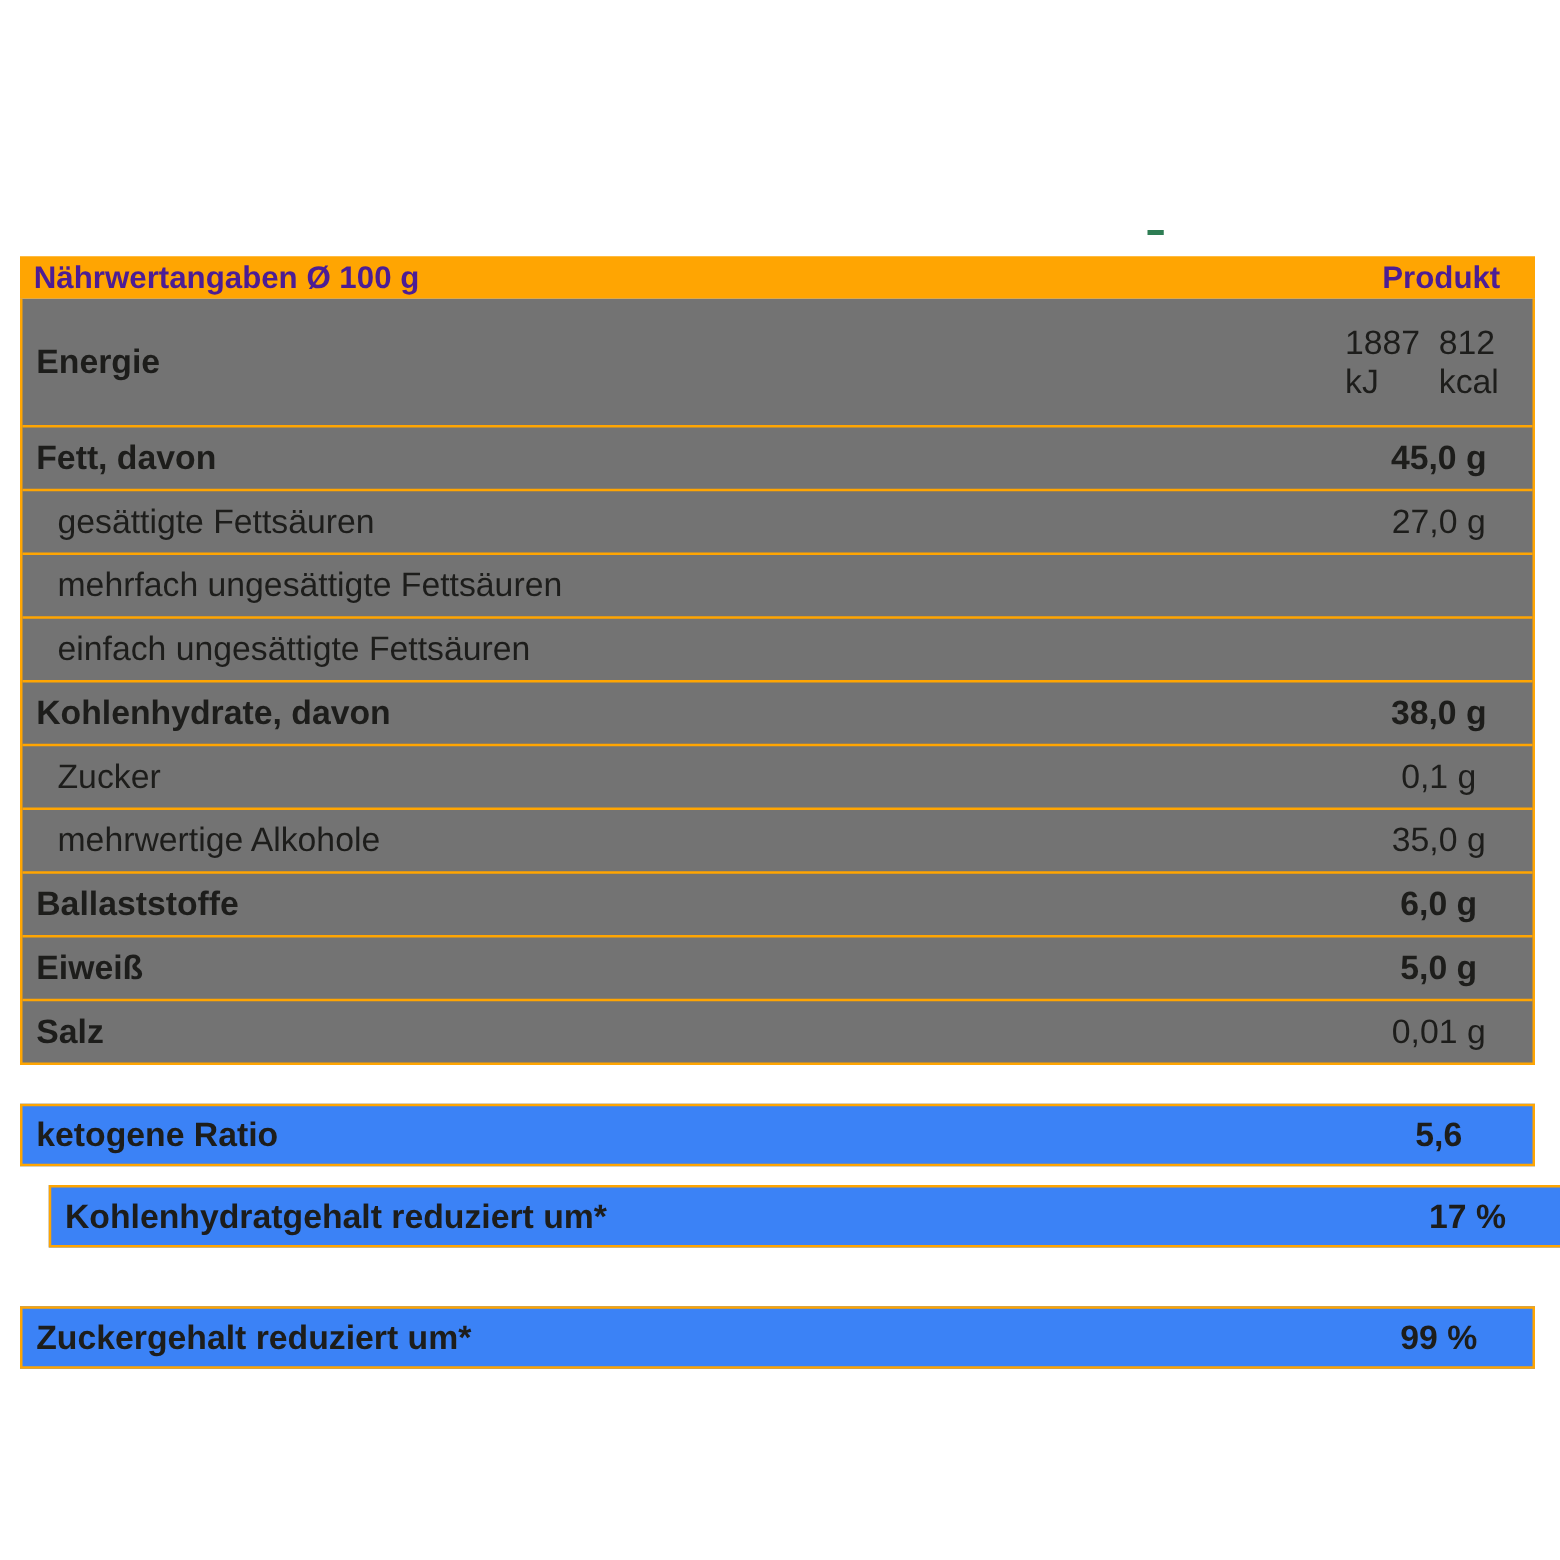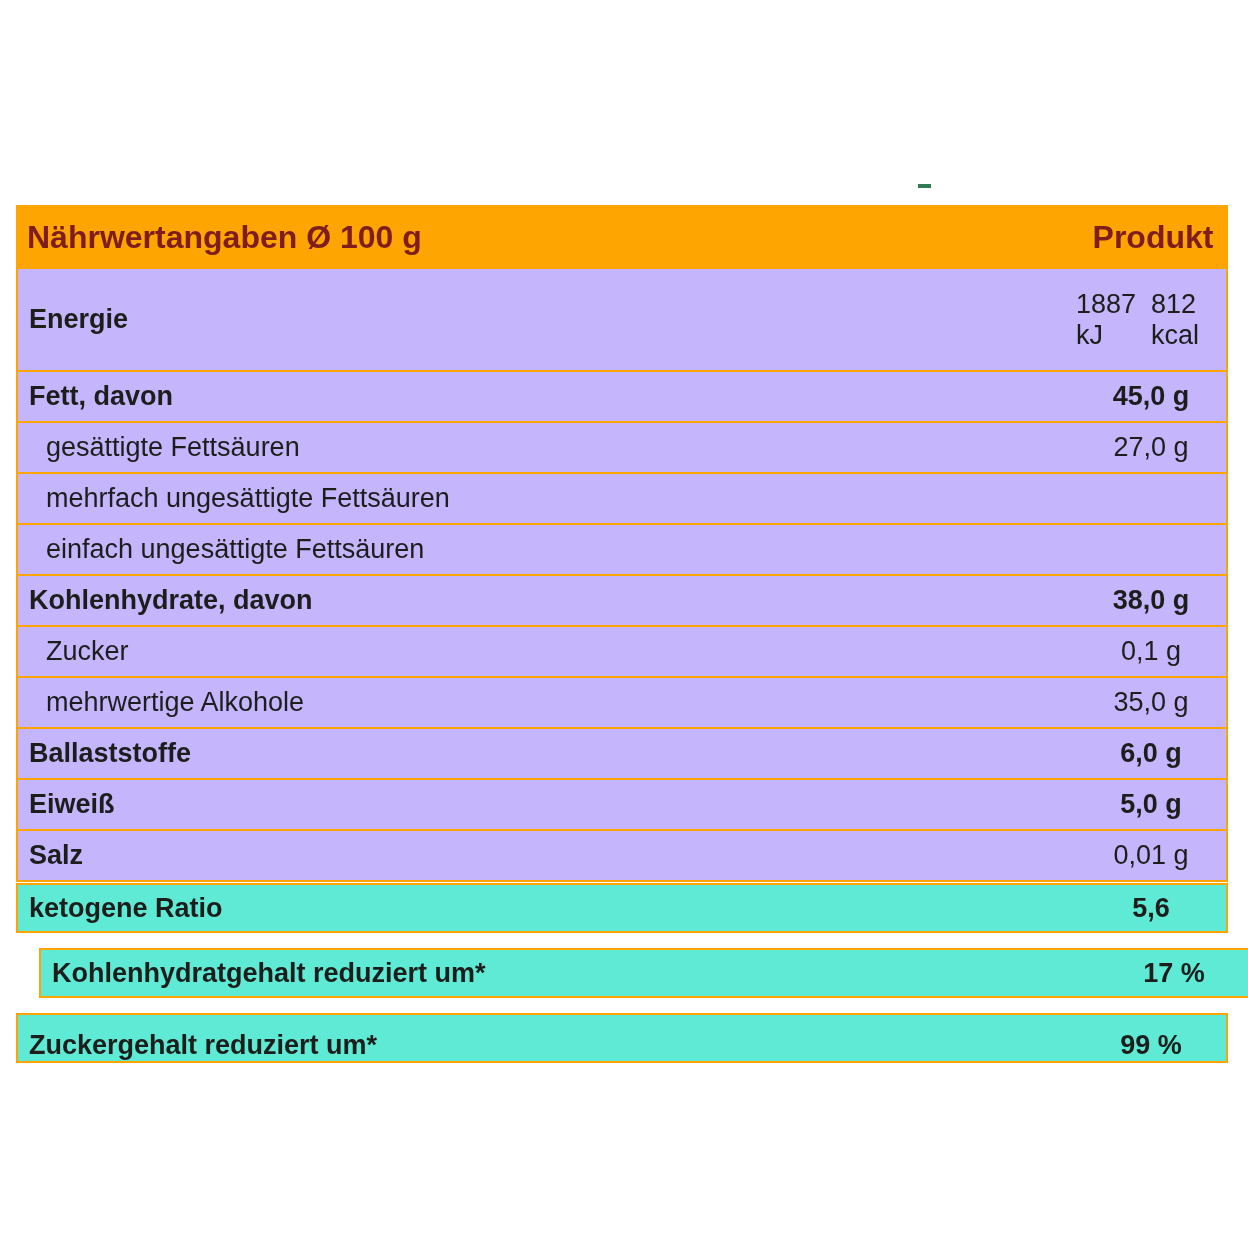--- a/index.html
+++ b/index.html
@@ -22,32 +22,32 @@
     background: var(--dash);
   }
   .panel {
     position: absolute;
     left: 16px; top: 205px;
     width: 1212px;
   }
   .thead {
     display: flex;
     align-items: center;
-    height: 64px;
+    height: 34px;
     background: var(--accent);
-    color: #7f1d1d;
+    color: #4c1d95;
     font-weight: 700;
-    font-size: 32px;
+    font-size: 25px;
   }
   .thead .label-cell { flex: 1; padding-left: 11px; }
   .thead .value-cell { width: 150px; text-align: center; }
   .tbody {
     border: 2px solid var(--accent);
     border-top: none;
-    background: #c4b5fd;
+    background: #737373;
   }
   .row {
     display: flex;
     align-items: center;
     height: 51px;
     border-top: 2px solid var(--accent);
     font-size: 27px;
   }
   .row.first { border-top: none; height: 101px; }
   .row .label-cell { flex: 1; padding-left: 11px; }
@@ -62,31 +62,31 @@
     display: flex; align-items: center; justify-content: center;
   }
   .bl .label-cell { font-weight: 700; }
   .bv .value-cell, .bv .vline { font-weight: 700; }
   .extra-box {
     position: absolute;
     left: 0;
     width: 1212px;
     height: 50px;
     border: 2px solid var(--accent);
-    background: #5eead4;
+    background: #3b82f6;
     display: flex;
     align-items: center;
     font-size: 27px;
     font-weight: 700;
   }
   .extra-box .label-cell { flex: 1; padding-left: 11px; }
   .extra-box .value-cell { width: 150px; text-align: center; }
   .extra-0 { top: 678px; }
   .extra-1 { top: 743px; margin-left: 23px; }
-  .extra-2 { top: 808px; align-items: flex-end; }
+  .extra-2 { top: 840px; }
 </style>
 </head>
 <body>
 
 <div class="dash-mark"></div>
 
 <div class="panel">
 
   <div class="thead">
     <div class="label-cell">Nährwertangaben Ø 100 g</div>

